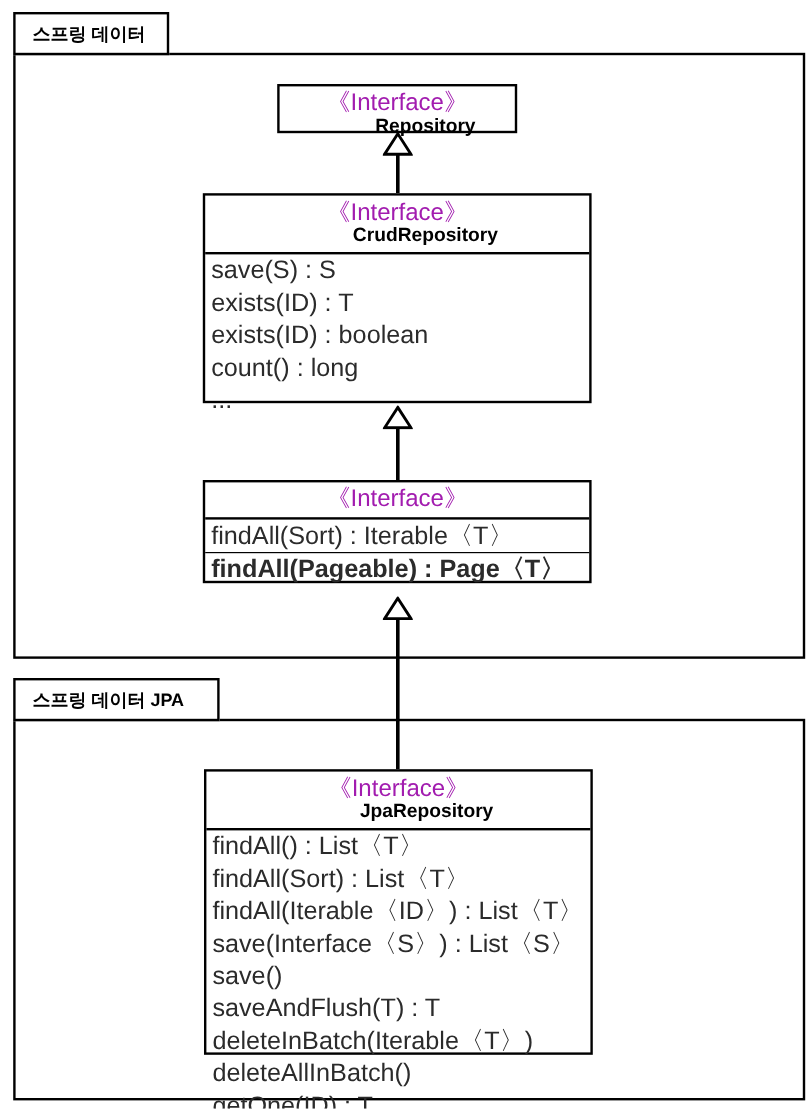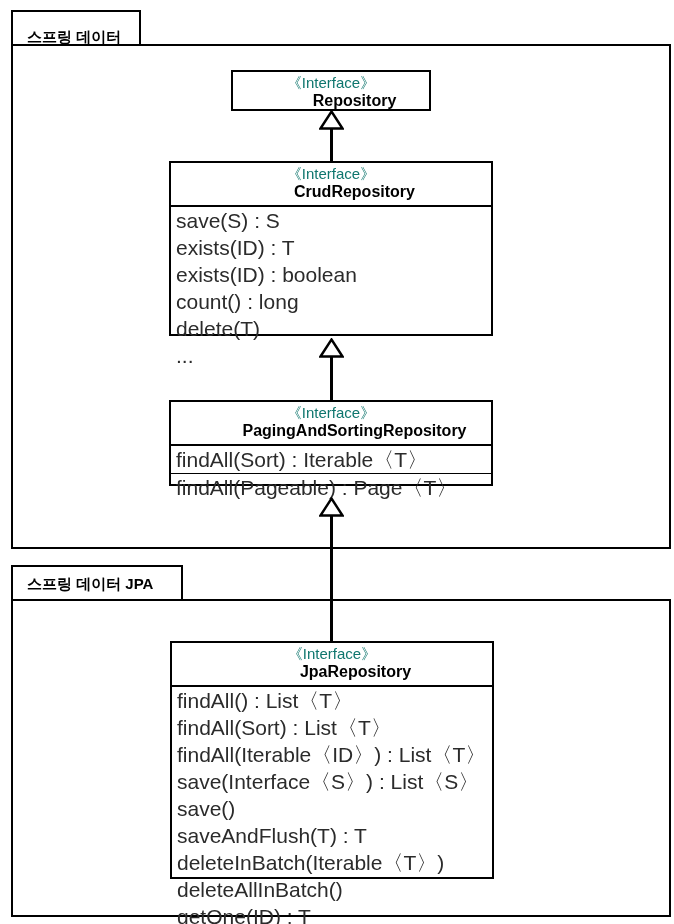--- a/index.html
+++ b/index.html
@@ -65,22 +65,22 @@
   .uml-header {
     box-sizing: border-box;
     padding: 3px 0 4px 0;
     text-align: center;
   }
   .uml-header.with-divider {
     border-bottom: 2px solid #000000;
   }
   .uml-stereotype {
     display: block;
-    font-size: 15px;
-    color: #0f766e;
+    font-size: 20px;
+    color: #a21caf;
     line-height: 1.12;
     white-space: nowrap;
   }
   .uml-name {
     display: block;
     font-size: 16px;
     font-weight: bold;
     color: #000000;
     line-height: 1.12;
     white-space: nowrap;
@@ -95,20 +95,21 @@
     color: #2b2b2b;
     line-height: 1;
     padding: 3px 0 3px 5px;
     white-space: nowrap;
   }
   .uml-op.ruled {
     border-bottom: 1px solid #000000;
   }
   .uml-op.ruled:last-child {
     border-bottom: none;
+    font-weight: bold;
   }
 
   
   .gen-line {
     position: absolute;
     width: 3px;
     background: #000000;
     z-index: 2;
   }
   .gen-arrow {
@@ -118,21 +119,21 @@
   .gen-arrow svg {
     display: block;
   }
 </style>
 </head>
 <body>
 
 <div id="canvas">
 
   <div class="package" style="left:11px; top:10px; width:660px; height:540px;">
-    <div class="package-tab" style="width:130px; height:36px;align-items:flex-end;">
+    <div class="package-tab" style="width:130px; height:36px;">
       <span class="package-tab-label">스프링 데이터</span>
     </div>
     <div class="package-body" style="top:34px; width:660px; height:505px;"></div>
   </div>
 
   <div class="package" style="left:11px; top:565px; width:660px; height:353px;">
     <div class="package-tab" style="width:172px; height:36px;">
       <span class="package-tab-label">스프링 데이터 JPA</span>
     </div>
     <div class="package-body" style="top:34px; width:660px; height:318px;"></div>
@@ -169,29 +170,27 @@
   <div class="uml-class" style="left:169px; top:161px; width:324px; height:175px;">
     <div class="uml-header with-divider">
       <span class="uml-stereotype">《Interface》</span>
       <span class="uml-name">CrudRepository</span>
     </div>
     <div class="uml-ops">
       <div class="uml-op">save(S) : S</div>
       <div class="uml-op">exists(ID) : T</div>
       <div class="uml-op">exists(ID) : boolean</div>
       <div class="uml-op">count() : long</div>
-      <div class="uml-op">delete(T)</div>
       <div class="uml-op">...</div>
     </div>
   </div>
 
   <div class="uml-class" style="left:169px; top:400px; width:324px; height:86px;">
     <div class="uml-header with-divider">
       <span class="uml-stereotype">《Interface》</span>
-      <span class="uml-name">PagingAndSortingRepository</span>
     </div>
     <div class="uml-ops">
       <div class="uml-op ruled">findAll(Sort) : Iterable〈T〉</div>
       <div class="uml-op ruled">findAll(Pageable) : Page〈T〉</div>
     </div>
   </div>
 
   <div class="uml-class" style="left:170px; top:641px; width:324px; height:238px;">
     <div class="uml-header with-divider">
       <span class="uml-stereotype">《Interface》</span>

